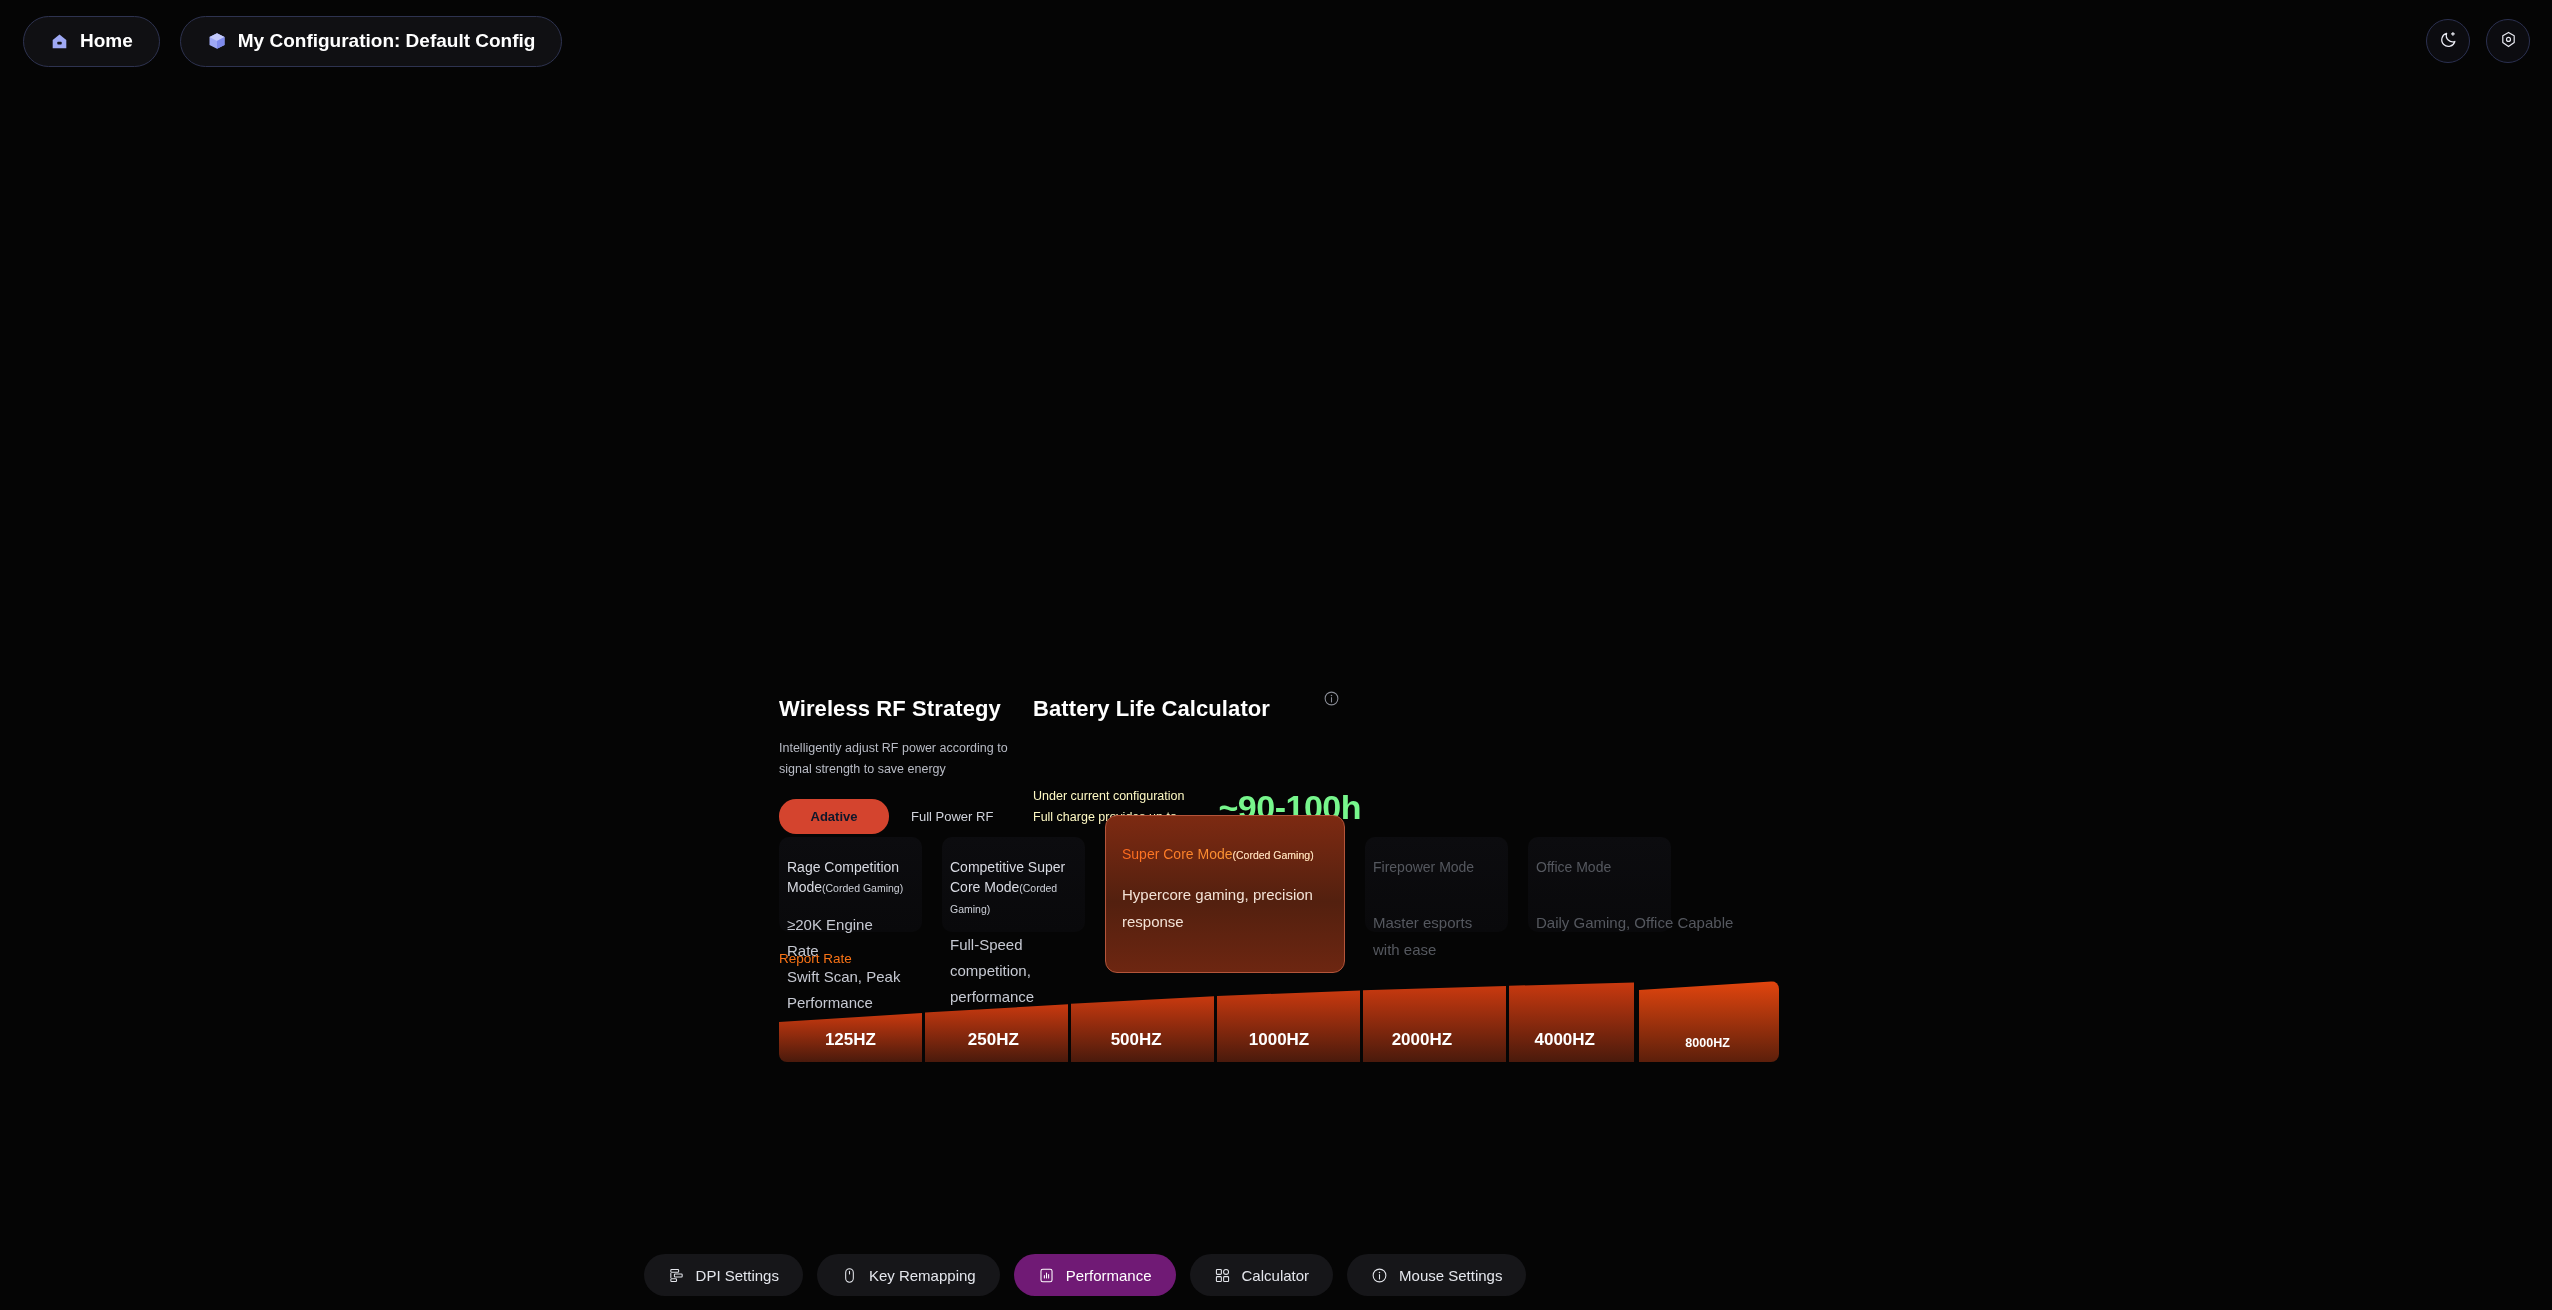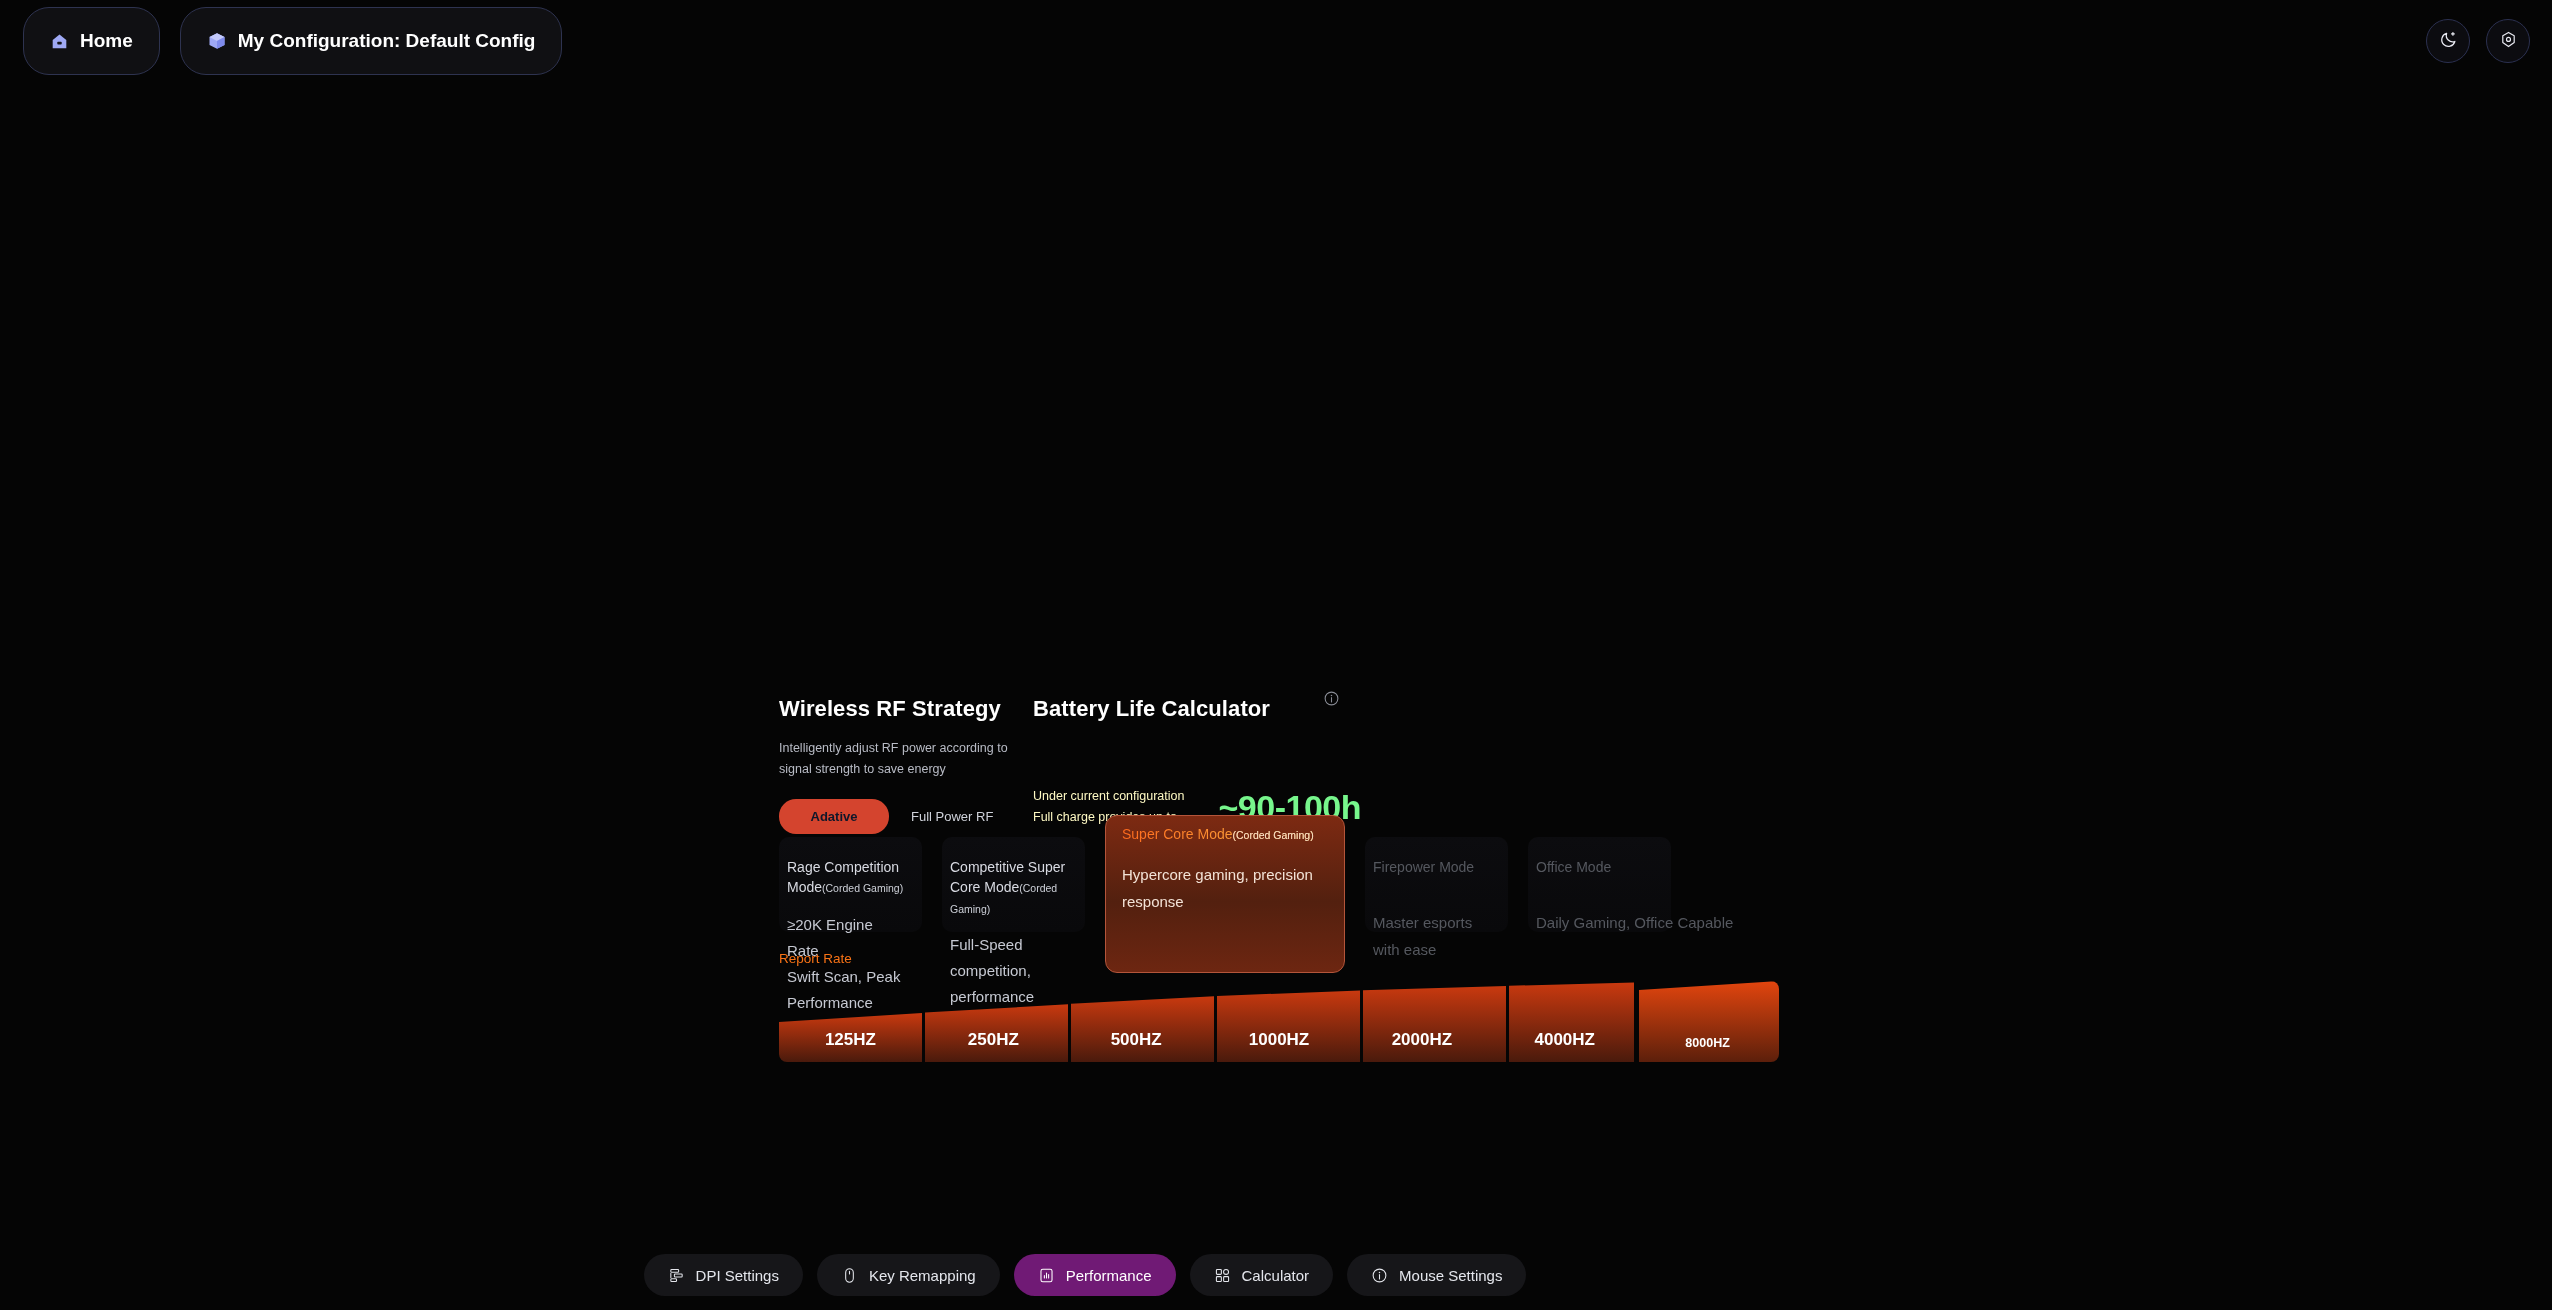--- a/index.html
+++ b/index.html
@@ -11,21 +11,21 @@
   }
   body { position: relative; }
 
   
   .topbar {
     position: absolute; top: 0; left: 0; width: 2552px; height: 82px;
     display: flex; align-items: center;
   }
   .pill {
     display: flex; align-items: center; gap: 11px;
-    height: 68px; padding: 0 26px;
+    height: 51px; padding: 0 26px;
     border: 1px solid #2e3350;
     border-radius: 26px;
     background: #101013;
     color: #ffffff;
     font-size: 19px; font-weight: bold;
     white-space: nowrap;
   }
   #home-pill { margin-left: 23px; }
   #config-pill { margin-left: 20px; }
   .pill .glyph { display: flex; align-items: center; }
@@ -88,21 +88,21 @@
   }
   .mode-card {
     width: 143px; margin-right: 20px;
     padding: 20px 14px 0 8px;
     border-radius: 10px;
     background: linear-gradient(180deg,#0c0c0f 0%, #09090b 100%);
     position: relative;
   }
   .mode-card.sel {
     width: 240px; margin-right: 0;
-    padding: 8px 16px 0 16px;
+    padding: 28px 16px 0 16px;
     height: 158px; margin-top: -22px;
     border: 1px solid #b4553a;
     border-radius: 12px;
     background: linear-gradient(180deg,#7d2a12 0%, #53200f 55%, #6d2611 100%);
   }
   .mode-card.dim { opacity: 1; }
   .mode-title {
     font-size: 14px; line-height: 1.45; color: #d8dae2; font-weight: normal;
   }
   .mode-title .paren { font-size: 10.5px; color: #cdd0d8; }

